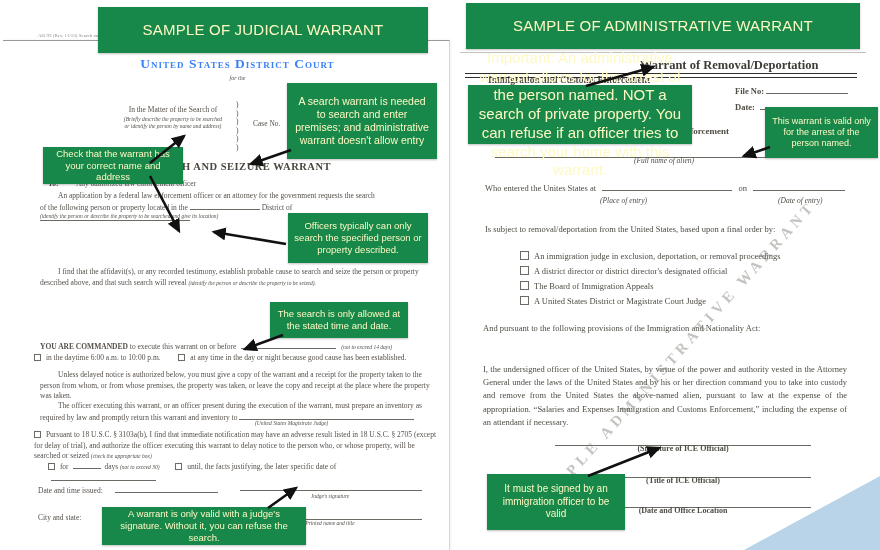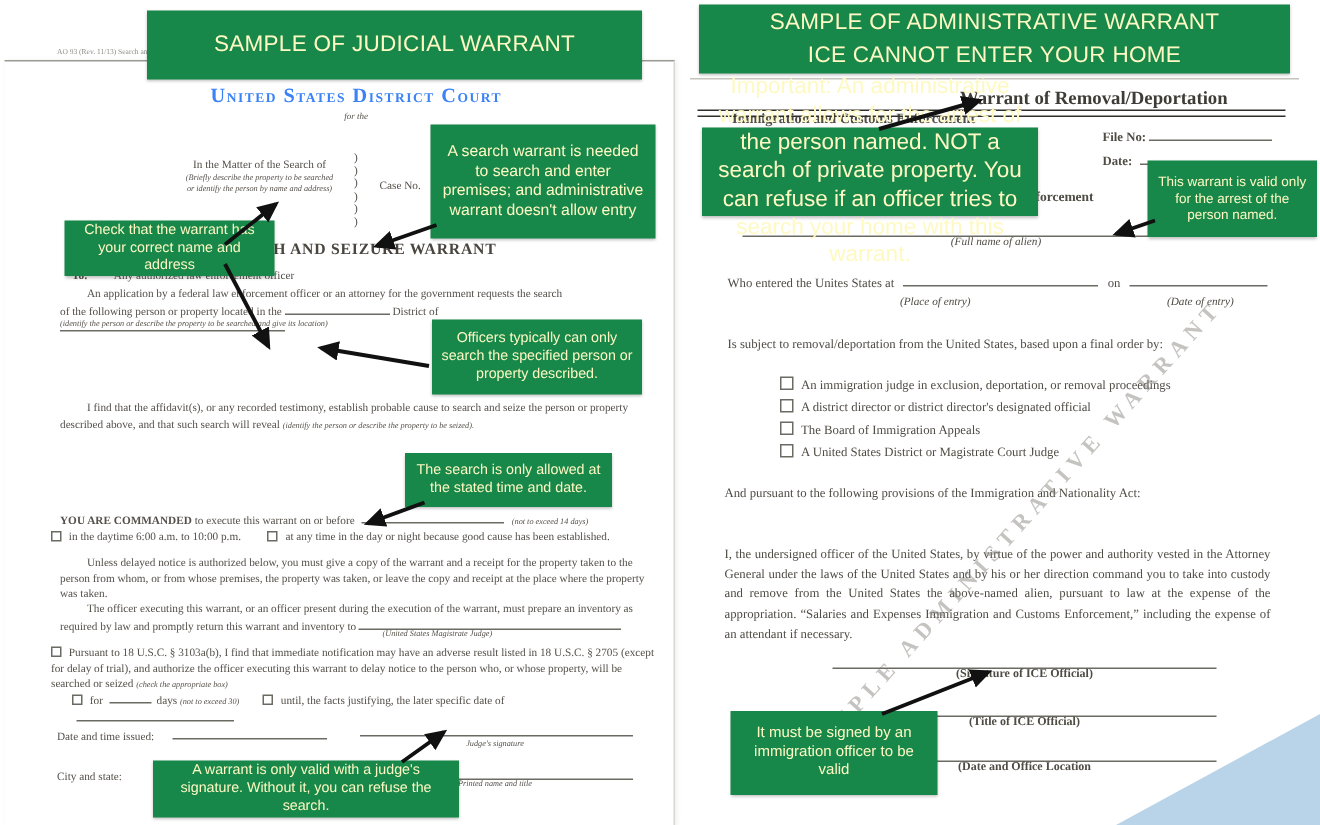--- a/index.html
+++ b/index.html
@@ -188,21 +188,20 @@
   <div class="abs docR b center" style="left:555px;top:505px;width:256px;font-size:8px;">(Date and Office Location</div>
 
   <div class="abs gbox hdr" style="left:98px;top:7px;width:330px;height:46px;">
     <div>
         <div>SAMPLE OF JUDICIAL WARRANT</div>
       </div>
   </div>
   <div class="abs gbox hdr" style="left:466px;top:3px;width:394px;height:46px;">
     <div>
         <div>SAMPLE OF ADMINISTRATIVE WARRANT</div>
-        <div>ICE CANNOT ENTER YOUR HOME</div>
       </div>
   </div>
 
   <div class="abs gbox" style="left:10px;top:147px;width:140px;height:37px;font-size:9.5px;margin-left:33px;">Check that the warrant has your correct name and address</div>
   <div class="abs gbox" style="left:287px;top:83px;width:150px;height:76px;font-size:10.5px;">A search warrant is needed to search and enter premises; and administrative warrant doesn't allow entry</div>
   <div class="abs gbox" style="left:288px;top:213px;width:140px;height:50px;font-size:9.5px;">Officers typically can only search the specified person or property described.</div>
   <div class="abs gbox" style="left:270px;top:302px;width:138px;height:36px;font-size:9.5px;">The search is only allowed at the stated time and date.</div>
   <div class="abs gbox" style="left:102px;top:507px;width:204px;height:38px;font-size:9.5px;">A warrant is only valid with a judge's signature. Without it, you can refuse the search.</div>
   <div class="abs gbox" style="left:468px;top:85px;width:224px;height:59px;font-size:15px;">Important: An administrative warrant allows for the arrest of the person named. NOT a search of private property. You can refuse if an officer tries to search your home with this warrant.</div>
   <div class="abs gbox" style="left:765px;top:107px;width:113px;height:51px;font-size:9px;">This warrant is valid only for the arrest of the person named.</div>

